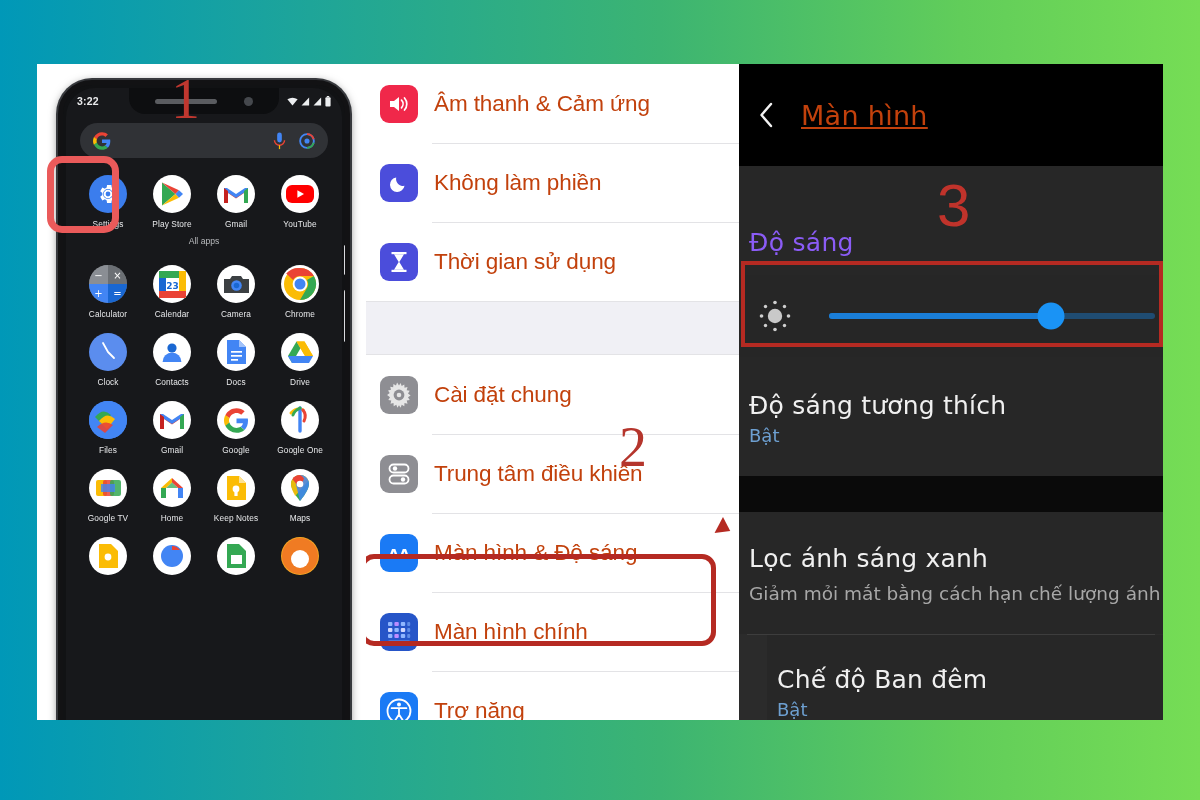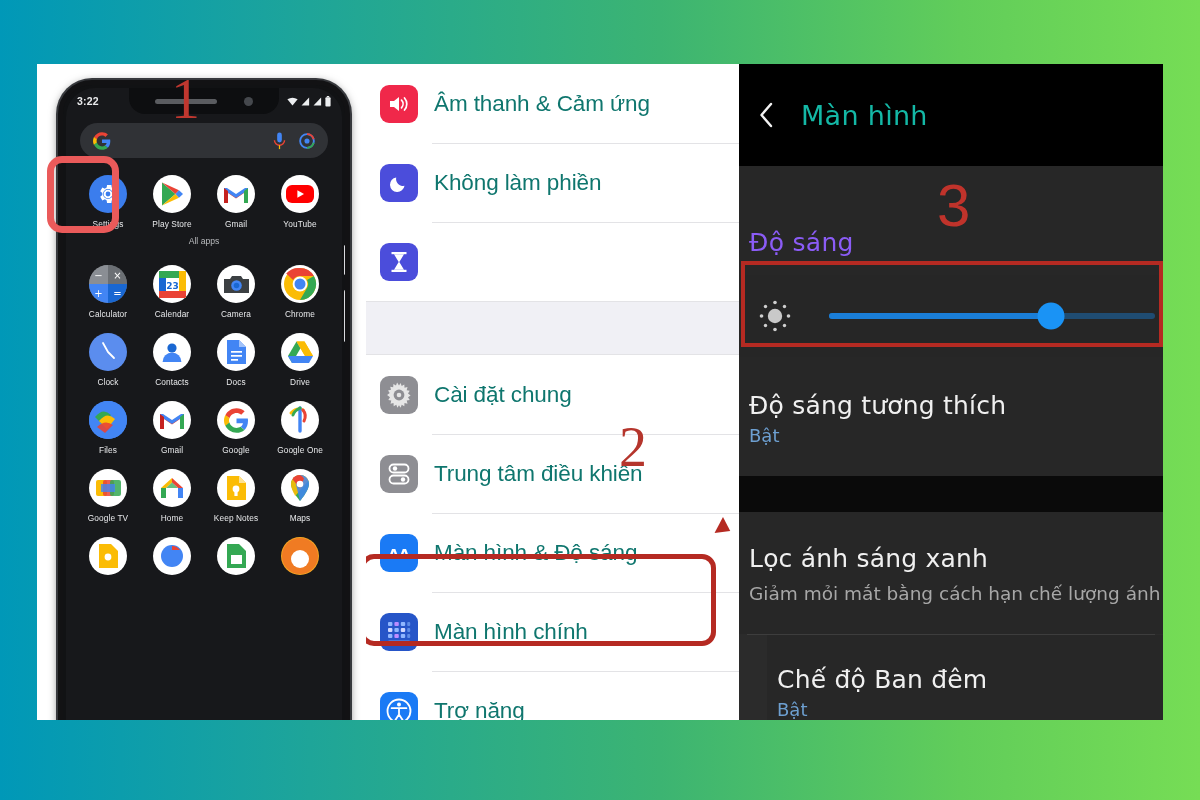--- a/index.html
+++ b/index.html
@@ -153,21 +153,21 @@
     content: ""; position: absolute; left: 66px; right: 0; top: 0;
     height: 1px; background: #e3e3e6;
   }
   .sicon {
     width: 38px; height: 38px; border-radius: 9px;
     flex: 0 0 38px;
     display: flex; align-items: center; justify-content: center;
     margin-right: 16px;
   }
   .slabel {
-    font-size: 22.5px; color: #0f766e;
+    font-size: 22.5px; color: #c2410c;
     letter-spacing: -.1px;
     white-space: nowrap;
   }
   .sgap {
     height: 54px; background: #f0f0f5;
     border-top: 1px solid #e3e3e6;
     border-bottom: 1px solid #e3e3e6;
   }
   .num-2 {
     position: absolute;
@@ -208,21 +208,21 @@
     background: #000;
     display: flex; align-items: center;
     padding-left: 14px;
   }
   .back-chev {
     width: 26px; height: 26px;
     display: flex; align-items: center; justify-content: center;
     margin-right: 22px;
   }
   .dp-title {
-    color: #14b8a6; font-size: 27px; letter-spacing: .3px;
+    color: #c2410c; font-size: 27px; letter-spacing: .3px; text-decoration: underline;
   }
   .dp-section { background: #272727; }
   .dp-brightness-label {
     color: #8b5cf6; font-size: 25px;
     padding: 62px 0 0 10px;
     letter-spacing: .3px;
   }
   .slider-wrap {
     position: relative;
     height: 82px;
@@ -622,20 +622,21 @@
         <div class="slabel">Không làm phiền</div>
       </div>
       <div class="srow">
         <div class="sicon" style="background:#4b4ddb">
           <svg width="18" height="22" viewBox="0 0 18 22">
             <rect x="1.5" y="1" width="15" height="2.2" fill="#fff"></rect>
             <rect x="1.5" y="18.8" width="15" height="2.2" fill="#fff"></rect>
             <path d="M4 3.2h10L9.3 11 14 18.8H4L8.7 11z" fill="#fff"></path>
           </svg>
         </div>
+        <div class="slabel">Thời gian sử dụng</div>
       </div>
     </div>
 
     <div class="sgap"></div>
 
     <div>
       <div class="srow">
         <div class="sicon" style="background:#8e8e93">
           <svg width="26" height="26" viewBox="0 0 26 26">
             <path fill="#e6e6e6" d="M13 3.6 14.6 1l1.1 3 2.6-1.5.2 3.2 3-.6-.8 3.1 3 .6-1.7 2.7 2.6 1.9-2.6 1.9 1.7 2.7-3 .6.8 3.1-3-.6-.2 3.2-2.6-1.5-1.1 3-1.6-2.6-1.6 2.6-1.1-3-2.6 1.5-.2-3.2-3 .6.8-3.1-3-.6 1.7-2.7L1.1 13l2.6-1.9-1.7-2.7 3-.6-.8-3.1 3 .6.2-3.2 2.6 1.5 1.1-3z"></path>

